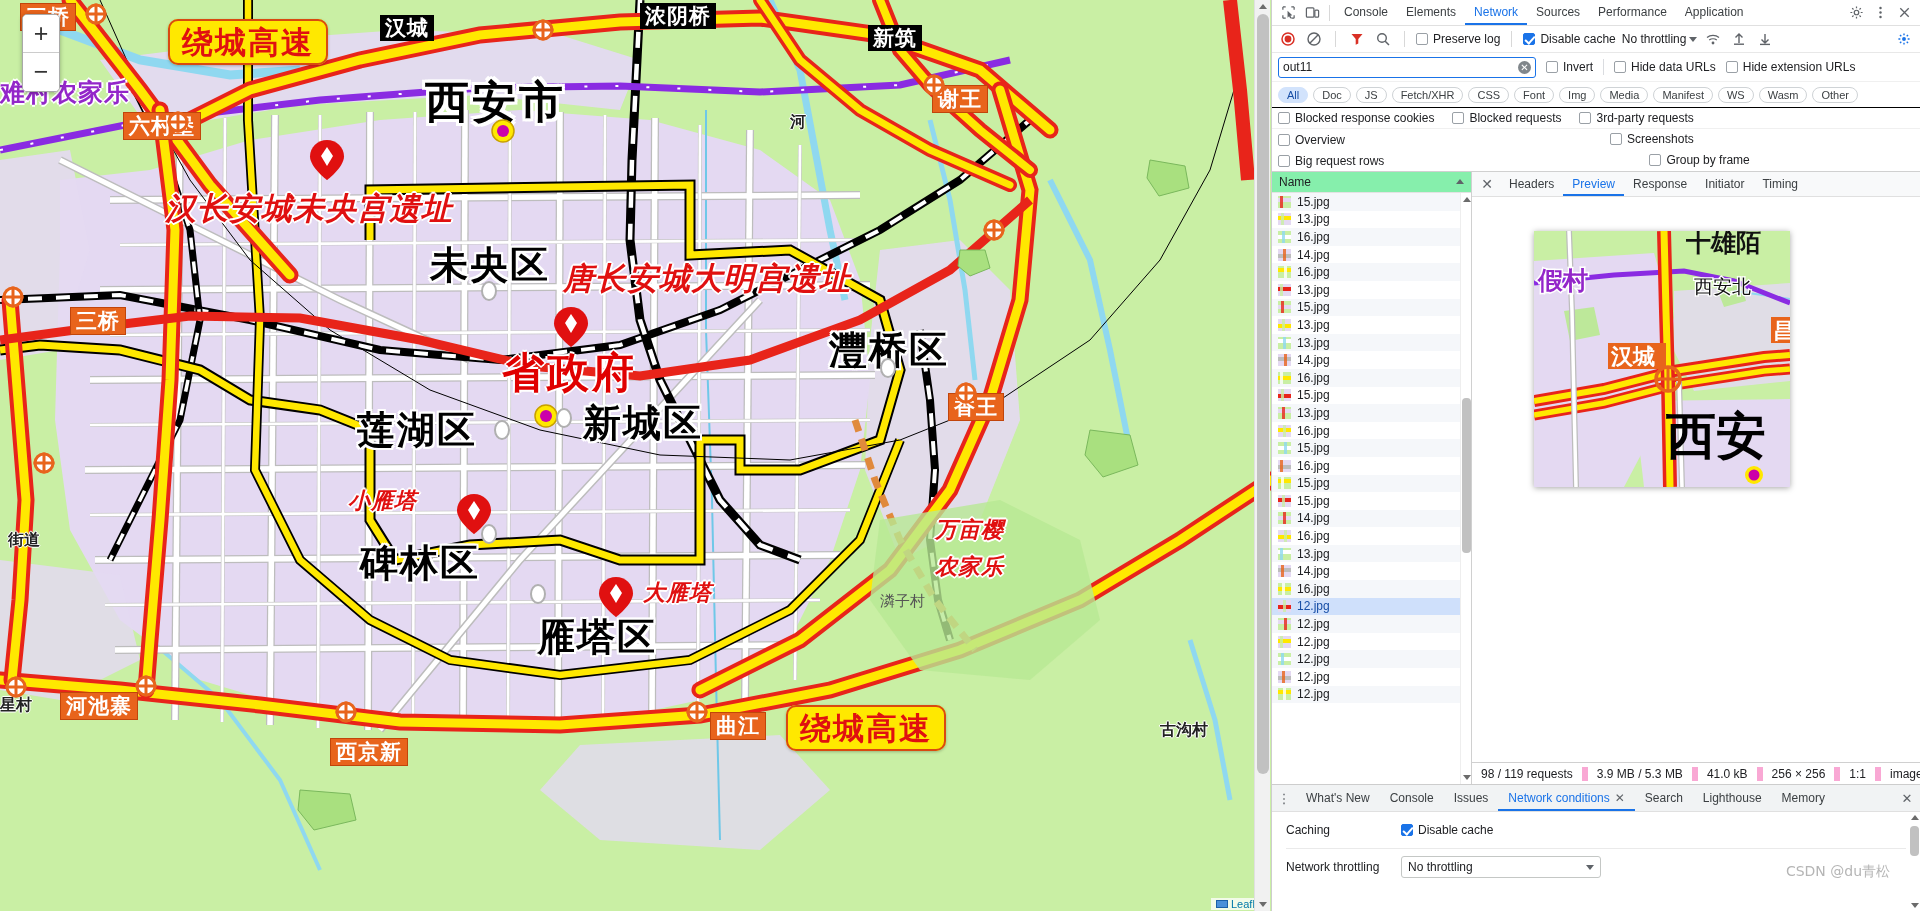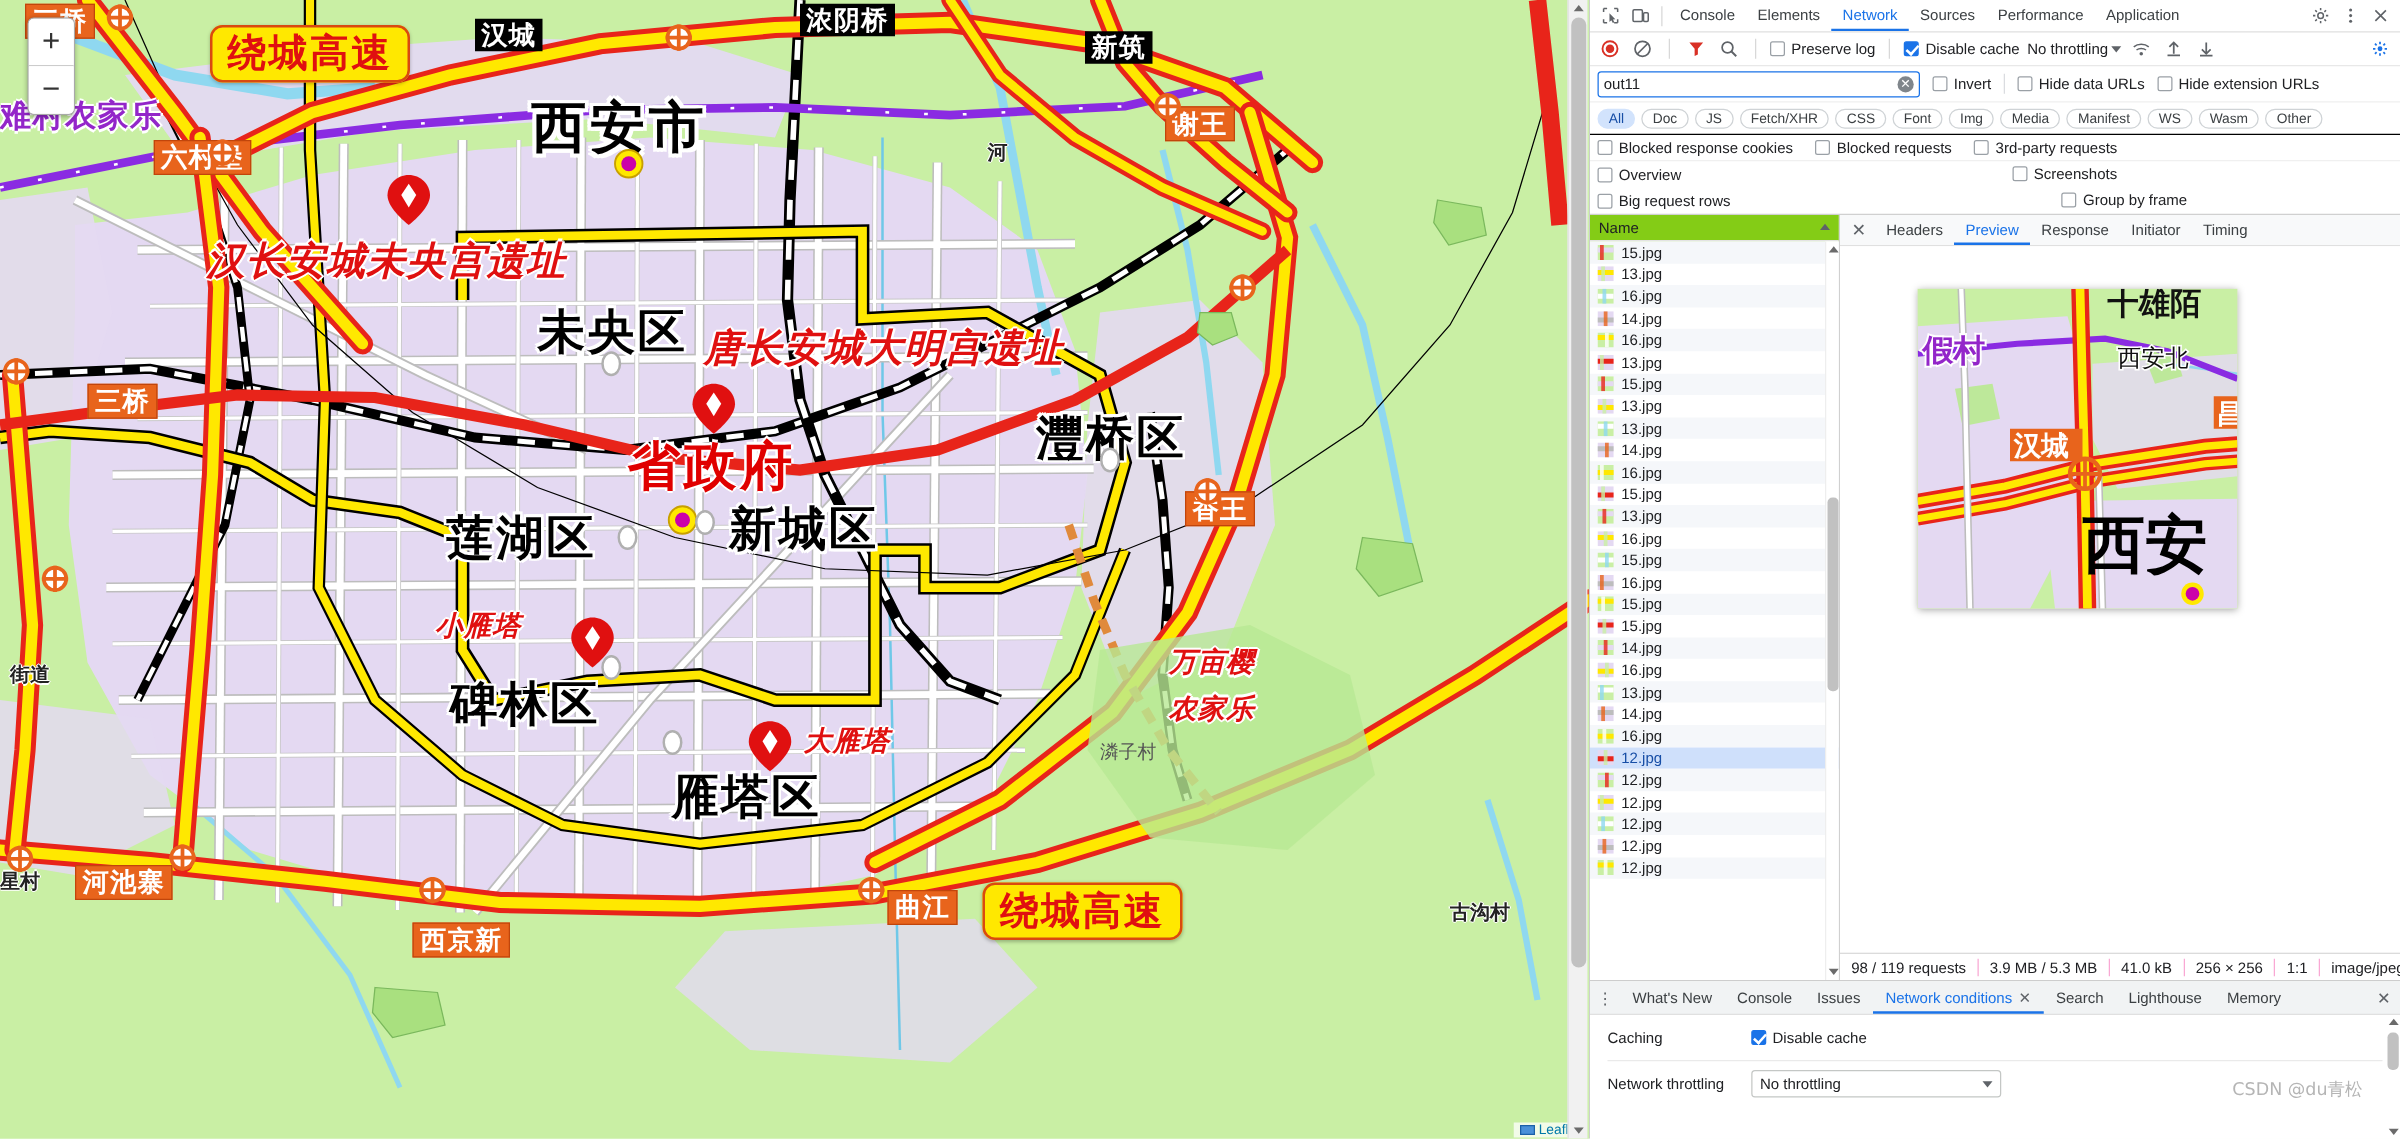--- a/index.html
+++ b/index.html
@@ -198,21 +198,21 @@
     height: 21px; display: flex; align-items: center; padding: 0 6px; flex: 0 0 21px;
   }
   .dt-cbrow2 .right-part { margin-left: 265px; }
 
   .dt-body { flex: 1 1 auto; display: flex; min-height: 0; border-top: 1px solid #d0d0d0;}
 
   
   .req-list { width: 200px; flex: 0 0 200px; display:flex; flex-direction:column; border-right: 1px solid #d0d0d0; min-height:0;}
   .req-head {
     height: 21px; flex: 0 0 21px; display:flex; align-items:center; padding-left: 7px;
-    border-bottom: 1px solid #e3e3e3; font-size: 12px; color: #202124; background:#84cc16;
+    border-bottom: 1px solid #e3e3e3; font-size: 12px; color: #202124; background:#86efac;
     position: relative;
   }
   .req-head .sort-caret { position:absolute; right: 7px; top: 7px; width:0;height:0;
     border-left:4px solid transparent;border-right:4px solid transparent;border-bottom:5px solid #5f6368;}
   .req-scroll { flex: 1 1 auto; overflow: hidden; position: relative; }
   .req-row {
     height: 17.6px; display:flex; align-items:center; gap:6px; padding-left: 6px;
     font-size: 12px; color: #202124; cursor: pointer;
   }
   .req-row:nth-child(odd) { background: #f5f7fa; }
@@ -242,21 +242,21 @@
     position: absolute; left: 62px; top: 34px; width: 256px; height: 256px;
     box-shadow: 0 1px 6px rgba(0,0,0,.35); overflow:hidden; background:#ddeec2;
   }
   .preview-img svg { display:block; width:256px; height:256px; }
 
   
   .net-status {
     height: 22px; flex: 0 0 22px; display:flex; align-items:center;
     border-top: 1px solid #d0d0d0; font-size: 12px; color: #202124;
   }
-  .net-status .seg { padding: 0 9px; border-right: 1px solid #f9a8d4; white-space:nowrap; }
+  .net-status .seg { padding: 0 9px; border-right: 6px solid #f9a8d4; white-space:nowrap; }
   .net-status .seg:last-child { border-right: none; }
 
   
   .drawer { flex: 0 0 auto; display:flex; flex-direction:column; border-top: 1px solid #cdcdcd; }
   .drawer-tabs {
     height: 27px; flex: 0 0 27px; display:flex; align-items:center; gap: 2px;
     background: #f1f3f4; padding-left: 2px; border-bottom: 1px solid #e0e0e0;
   }
   .kebab { width: 20px; text-align:center; color:#5f6368; cursor:pointer; font-size:13px; letter-spacing:0; line-height:1;}
   .drawer-tab { padding: 0 10px; height: 26px; line-height: 26px; font-size: 12px; color:#3c4043; cursor:pointer; display:flex; align-items:center; gap:5px;}

